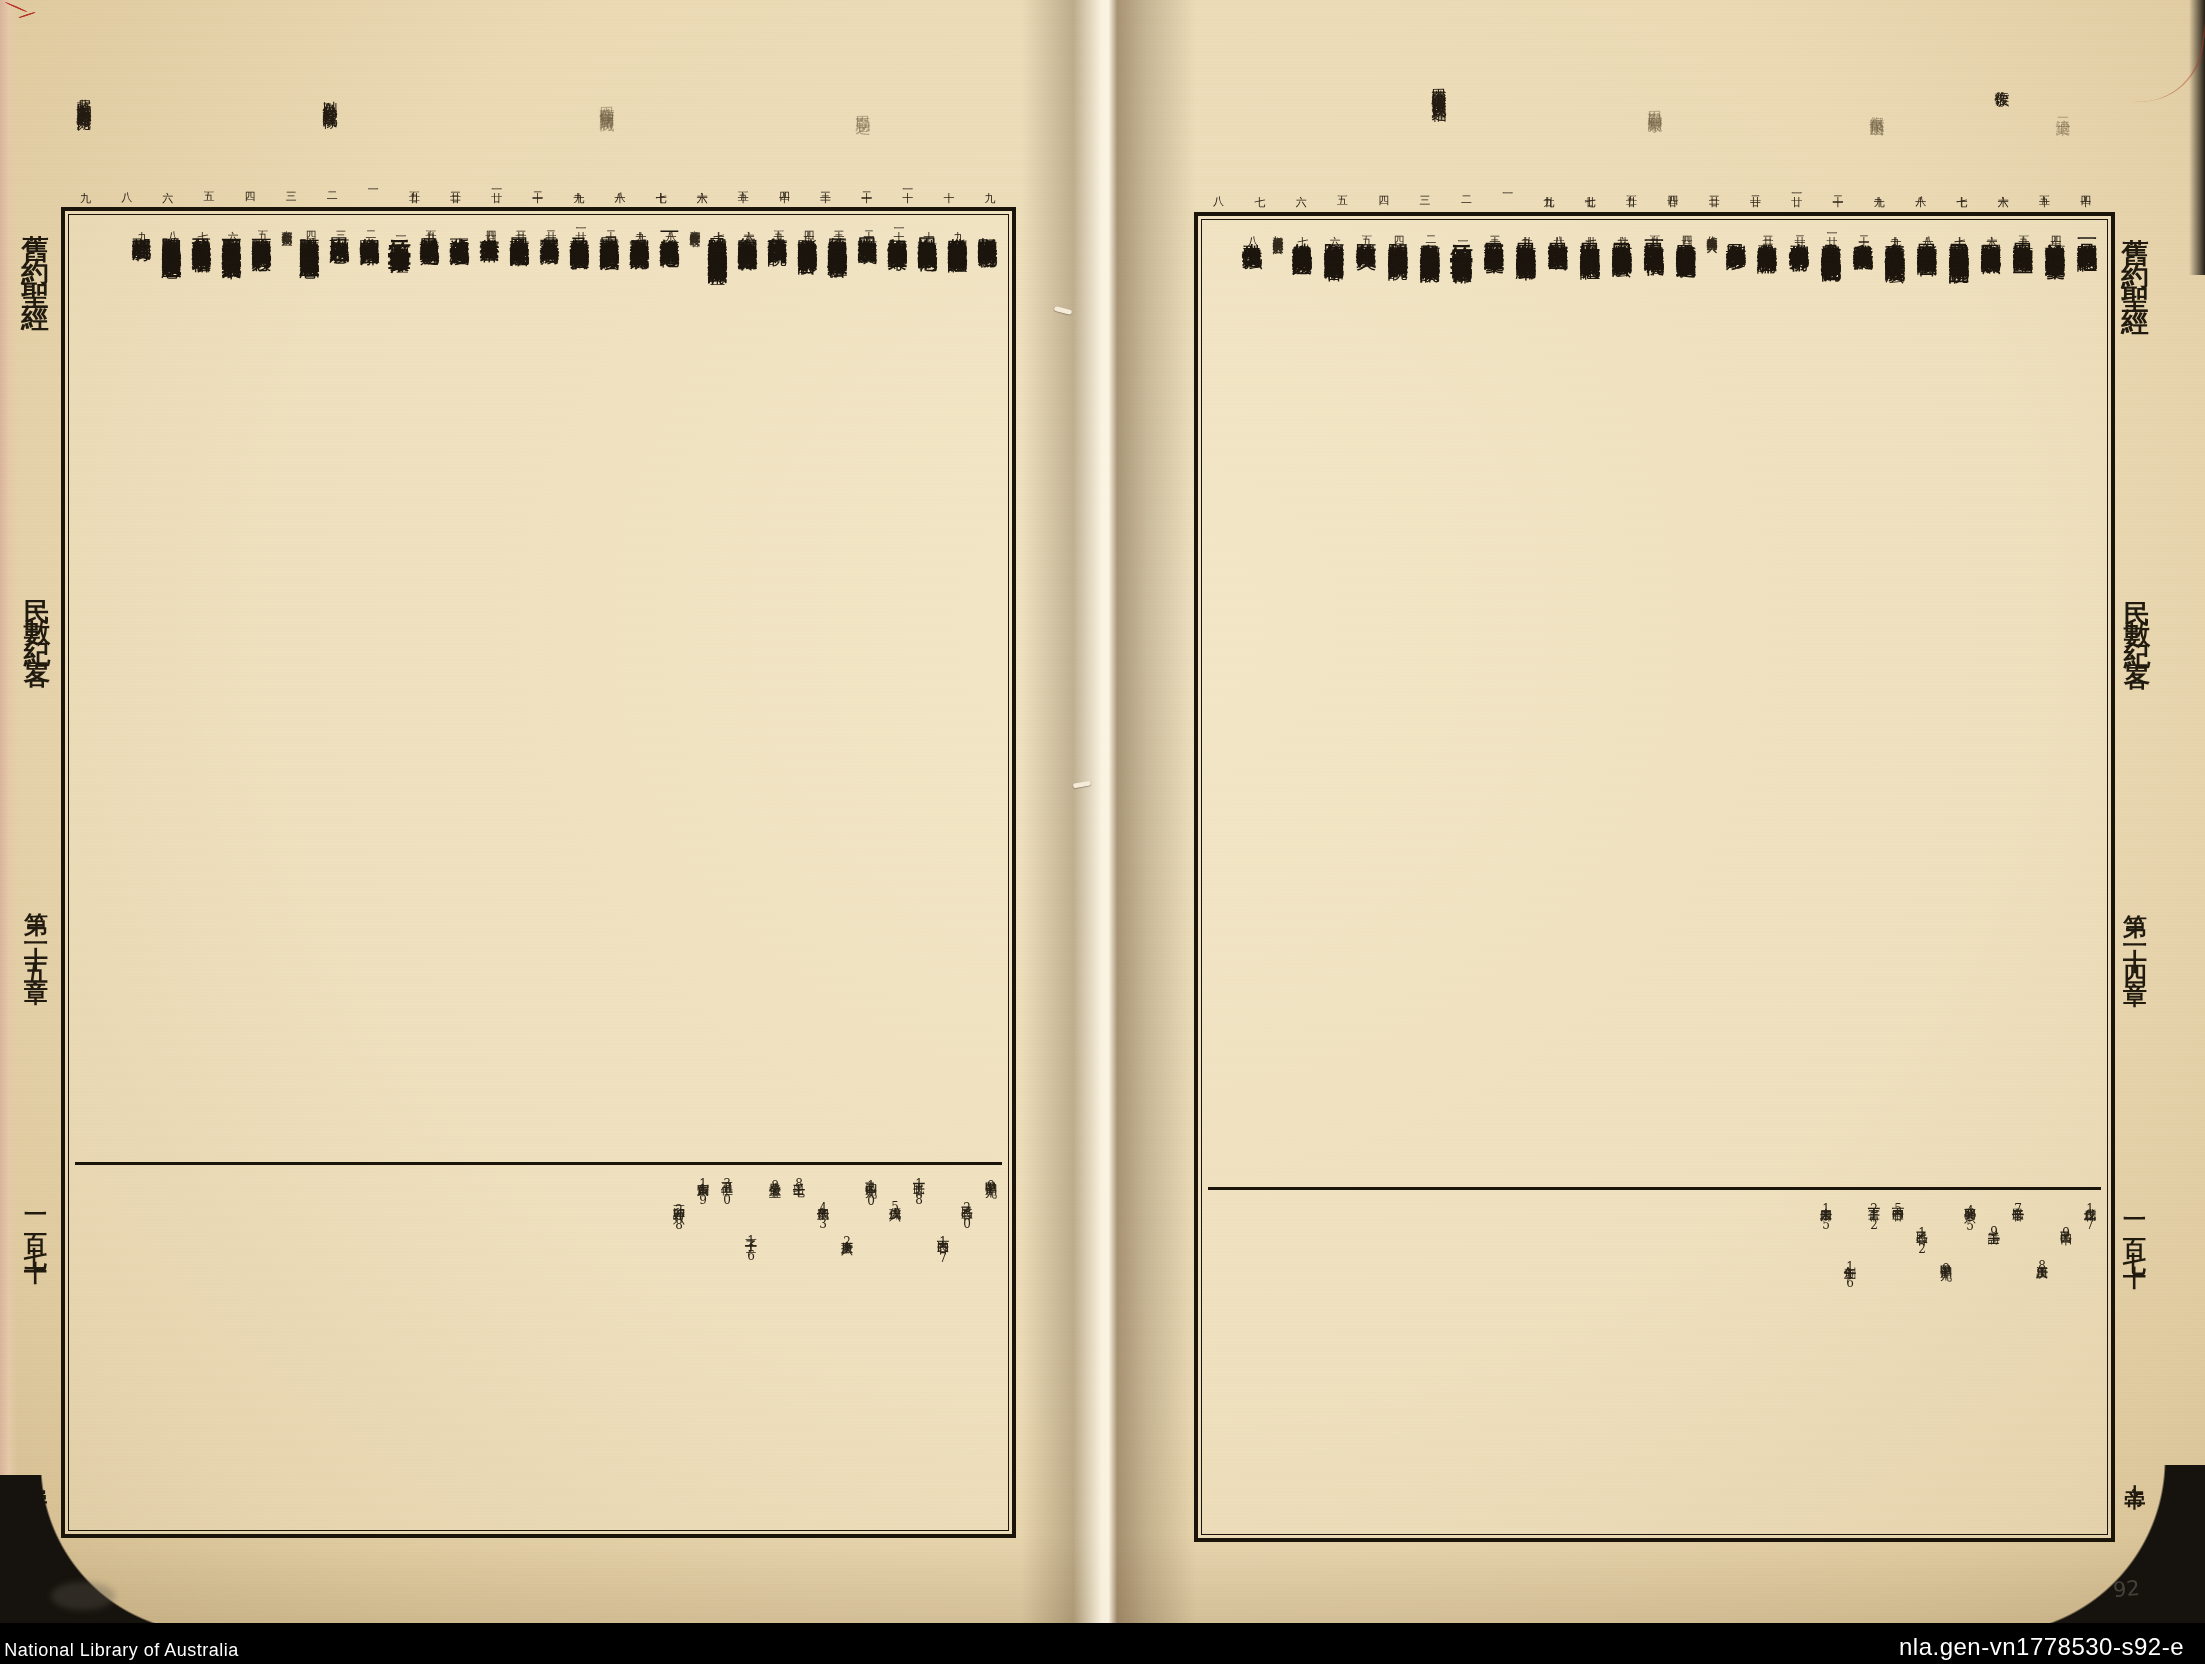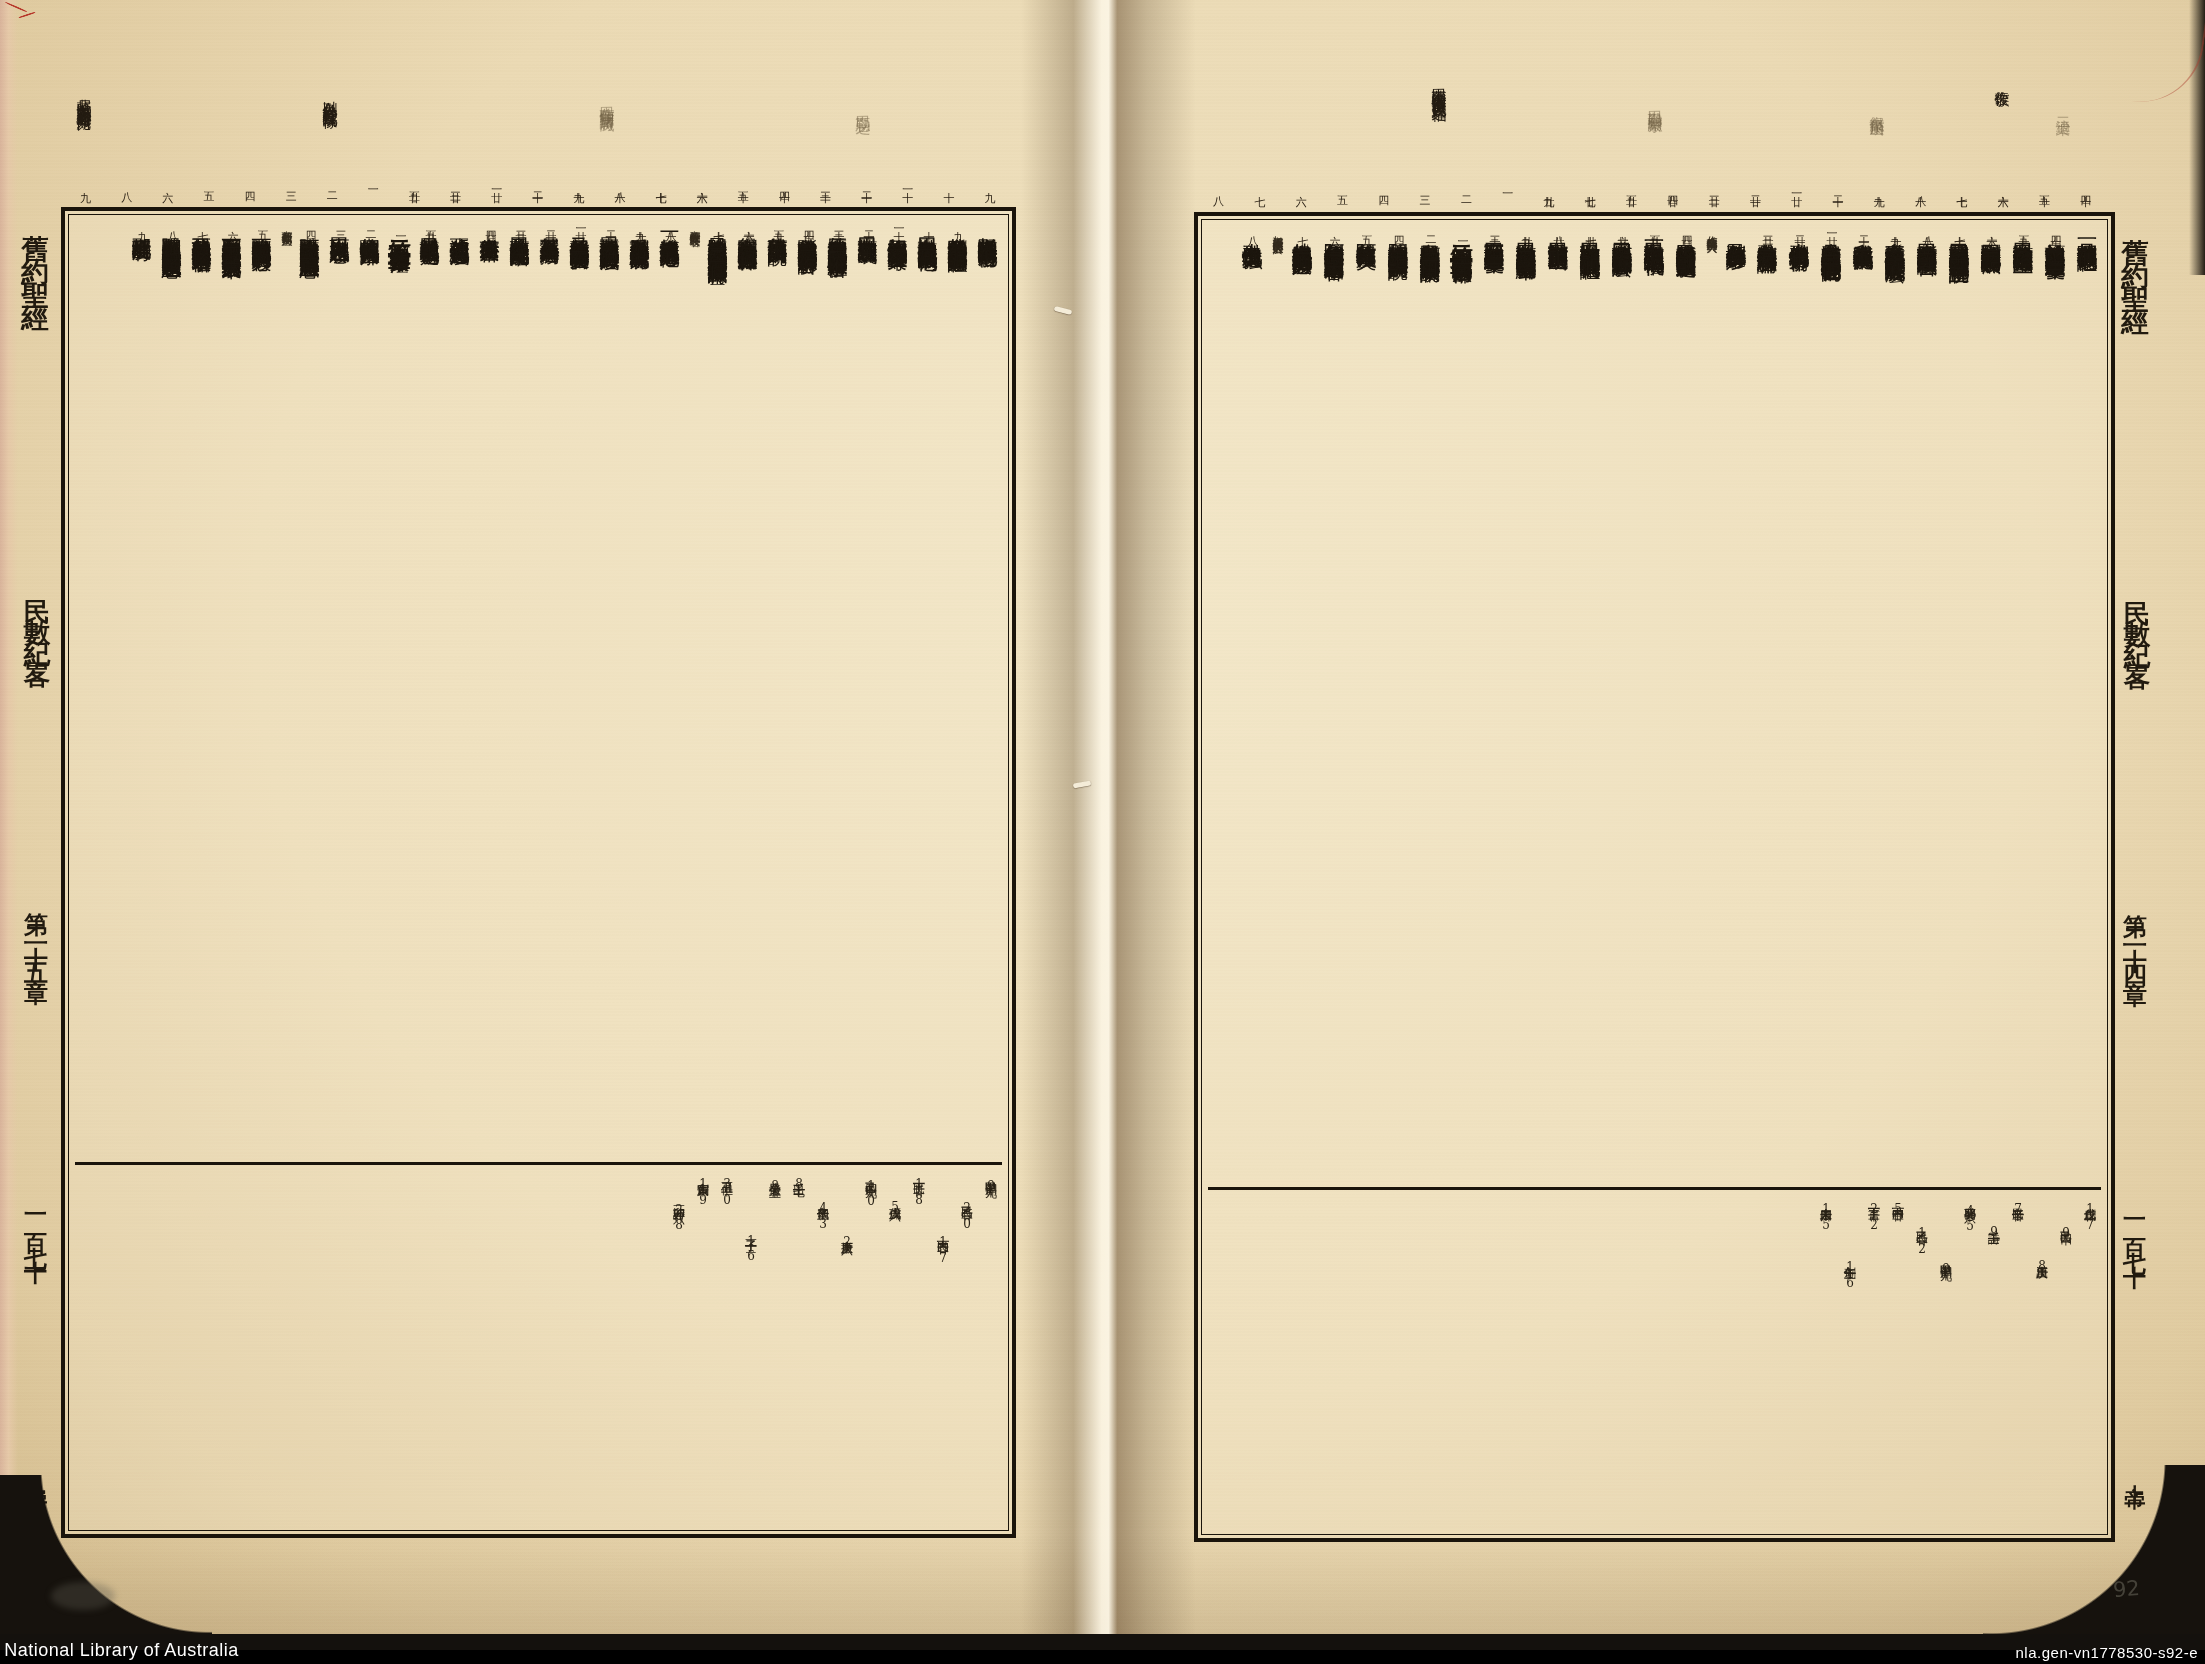--- a/index.html
+++ b/index.html
@@ -34,24 +34,24 @@
   
   .red-mark{position:absolute;left:4.2px;top:2.1px;width:37px;height:22px;}
   .red-mark i{position:absolute;display:block;border-top:2.6px solid #b6372a;border-radius:60%;}
   .red-mark i.a{left:0;top:4.2px;width:24px;transform:rotate(24deg);}
   .red-mark i.b{left:13.8px;top:11.6px;width:18px;transform:rotate(-18deg);}
   .pencil-smudge{position:absolute;left:51px;top:1582px;width:64px;height:27.5px;border-radius:50%;
     background:rgba(95,92,80,.35);filter:blur(3.2px);}
   .handwritten{position:absolute;left:2113px;top:1577px;font-family:"DejaVu Sans","Liberation Sans",sans-serif;
     font-size:21px;color:#4d4a40;transform:rotate(-5deg);opacity:.85;}
   
-  .footer{position:absolute;left:0;right:0;bottom:0;height:15px;background:#000;
+  .footer{position:absolute;left:0;right:0;bottom:0;height:42px;background:#000;
     font-family:"Liberation Sans","DejaVu Sans",sans-serif;color:#fff;}
   .footer .lib{position:absolute;left:4.2px;bottom:4.2px;font-size:18px;letter-spacing:0.5px;font-weight:400;}
-  .footer .ident{position:absolute;right:7px;bottom:4.2px;font-size:15px;letter-spacing:0.5px;}
+  .footer .ident{position:absolute;right:21px;bottom:4.2px;font-size:24px;letter-spacing:0.5px;}
   
   .frame{position:absolute;border:4.8px solid #1a140b;background:rgba(250,242,220,.25);}
   .frame .inner{position:absolute;inset:2.6px;border:1.6px solid #1a140b;
     display:flex;flex-direction:column;padding:7.4px 5.3px 5.3px 5.3px;box-sizing:border-box;}
   .page-left .frame{left:61px;top:207px;width:947px;height:1323px;}
   .page-right .frame{left:1194px;top:212px;width:913px;height:1322px;}
   .body-cols{writing-mode:vertical-rl;text-orientation:upright;overflow:hidden;}
   .page-left  .body-cols{height:936px;}
   .page-right .body-cols{height:956px;}
   .divider{border-top:3.2px solid #1a140b;margin:4.2px 1.1px;}

